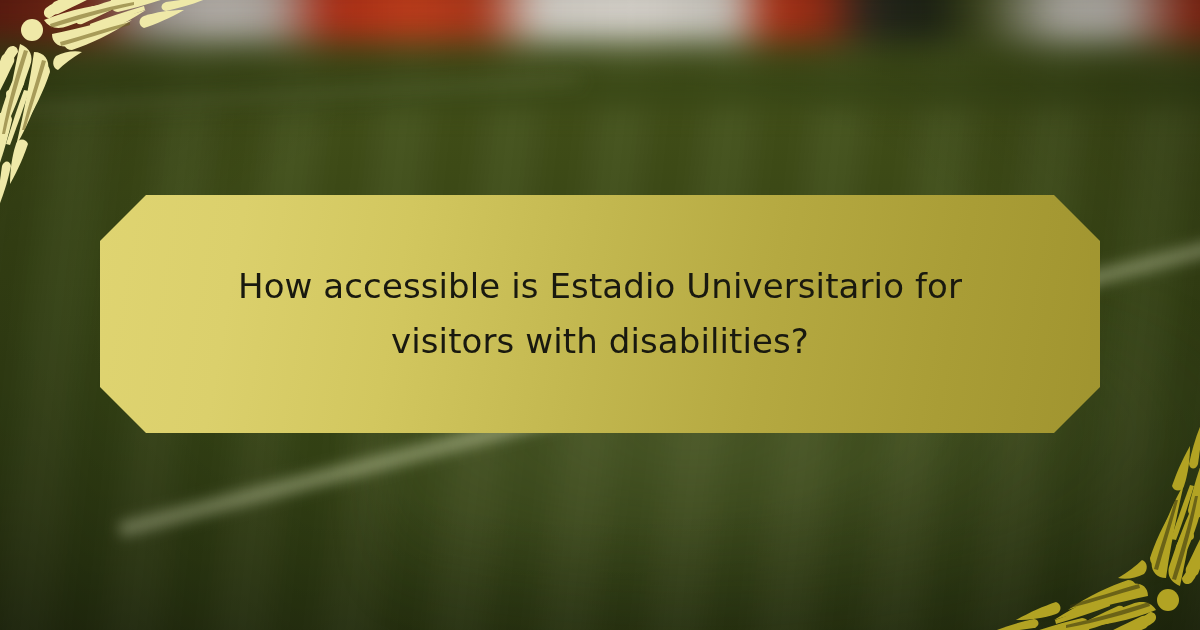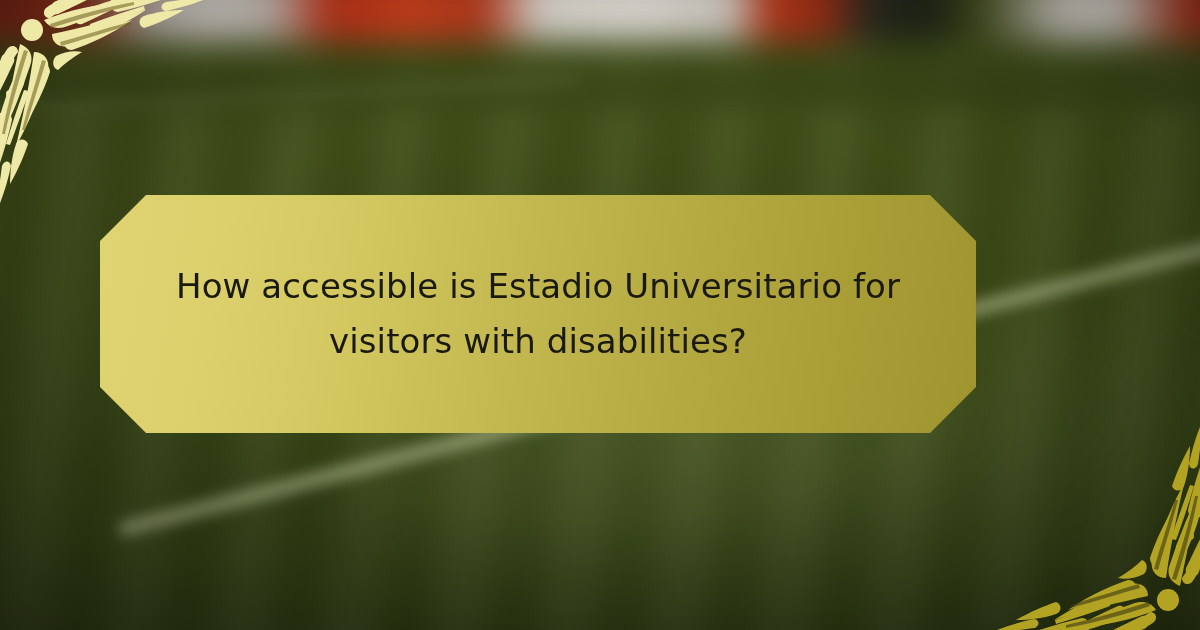--- a/index.html
+++ b/index.html
@@ -168,21 +168,21 @@
   .ornament svg { display: block; width: 100%; height: 100%; }
 
   .ornament-tl { left: -6px;  top: -6px; }
   .ornament-br { right: -6px; bottom: -6px; transform: rotate(180deg); }
 
   
   .card {
     position: absolute;
     left: 100px;
     top: 195px;
-    width: 876px;
+    width: 1000px;
     height: 238px;
     background: linear-gradient(100deg,
       #dfd471 0%,
       #dbd06c 14%,
       #d2c75f 30%,
       #c3b850 48%,
       #b5a941 66%,
       #a99d36 84%,
       #a0942f 100%);
     -webkit-clip-path: polygon(

